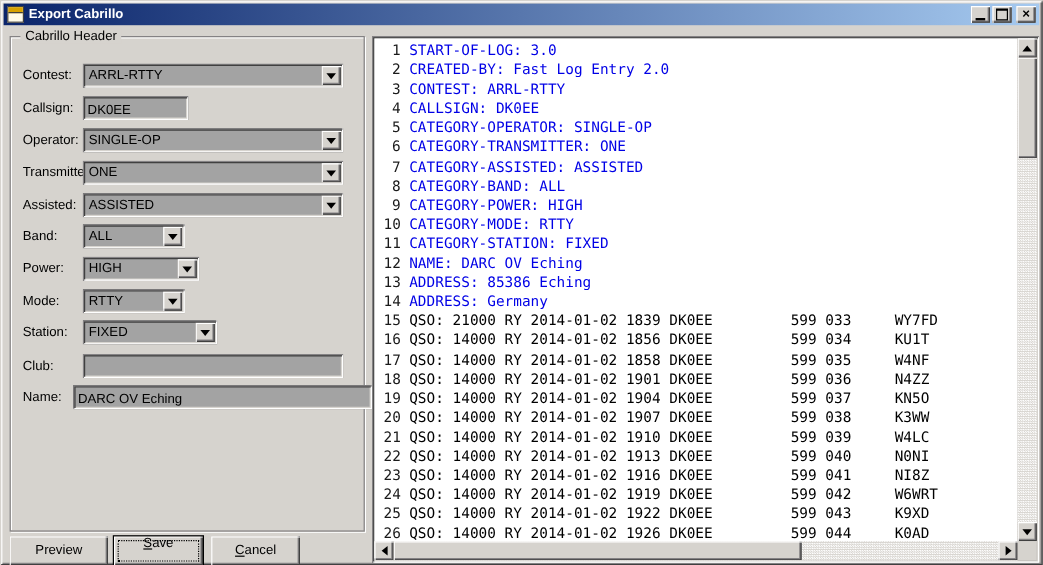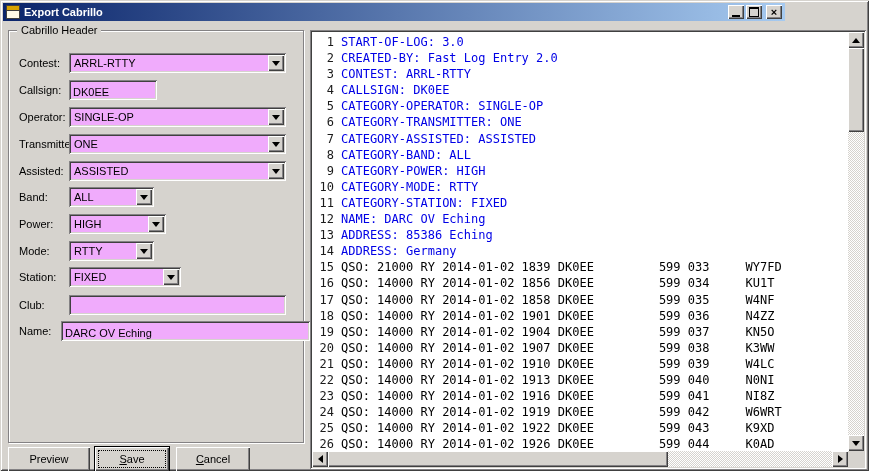--- a/index.html
+++ b/index.html
@@ -3,60 +3,60 @@
 <meta charset="utf-8">
 <style>
   html,body{margin:0;padding:0;background:#9a9a9a;}
   .window{
     position:relative;width:869px;height:471px;background:#d6d3ce;overflow:hidden;
     box-shadow: inset 1px 1px 0 #d6d3ce, inset -1px -1px 0 #404040,
                 inset 2px 2px 0 #ffffff, inset -2px -2px 0 #848284;
     font-family:"Liberation Sans",sans-serif;font-size:11px;color:#000;
   }
   
-  .titlebar{position:absolute;left:3px;top:3px;width:782px;height:18px;
+  .titlebar{position:absolute;left:3px;top:3px;width:863px;height:18px;
     background:linear-gradient(90deg,#0a246a,#a6caf0);
     display:flex;align-items:center;padding:0 2px;box-sizing:border-box;}
   .app-icon{width:14px;height:14px;background:#fffbe8;border:1px solid #404040;box-sizing:border-box;margin-left:1px;}
   .app-icon i{display:block;height:4px;background:#d8a200;border-bottom:1px solid #404040;}
   .title-text{color:#fff;font-weight:bold;font-size:11px;margin-left:4px;flex:1;white-space:nowrap;}
   .win-btns{display:flex;gap:2px;margin-right:1px;}
   .raised{background:#d6d3ce;
     box-shadow: inset 1px 1px 0 #fff, inset -1px -1px 0 #404040, inset -2px -2px 0 #848284;}
   .wbtn{width:16px;height:14px;display:flex;align-items:center;justify-content:center;
     font-size:11px;font-weight:bold;line-height:1;color:#000;}
   .wbtn.close{margin-left:2px;}
   .glyph-min{width:8px;height:2px;background:#000;margin-top:7px;}
   .glyph-max{width:8px;height:7px;border:1px solid #000;border-top:2px solid #000;}
   
   .groupbox{position:absolute;left:8px;top:30px;width:296px;height:413px;
     border:1px solid #848284;box-shadow:1px 1px 0 #fff, inset 1px 1px 0 #fff;box-sizing:border-box;}
   .gtitle{position:absolute;top:-7px;left:8px;background:#d6d3ce;padding:0 4px;font-size:11px;}
   .frow{position:absolute;left:0;right:0;height:20px;}
   .flabel{position:absolute;left:10px;top:4px;text-align:center;}
-  .sunken{background:#f0abfc;
+  .sunken{background:#a3a3a3;
     box-shadow: inset 1px 1px 0 #848284, inset -1px -1px 0 #fff,
                 inset 2px 2px 0 #404040, inset -2px -2px 0 #d6d3ce;}
   .tbox{position:absolute;top:0;height:20px;border:none;outline:none;box-sizing:border-box;
     padding:3px 4px 0 4px;font-family:"Liberation Sans",sans-serif;font-size:11px;color:#000;}
   textarea.tbox{resize:none;overflow:hidden;line-height:13px;padding-top:3px;}
   .combo{position:absolute;top:0;height:20px;box-sizing:border-box;}
   .cval{position:absolute;left:5px;top:4px;white-space:nowrap;}
   .cbtn{position:absolute;right:2px;top:2px;width:16px;height:16px;
     display:flex;align-items:center;justify-content:center;}
   
   .tri-down{width:0;height:0;border-left:4px solid transparent;border-right:4px solid transparent;border-top:5px solid #000;}
   .tri-up{width:0;height:0;border-left:4px solid transparent;border-right:4px solid transparent;border-bottom:5px solid #000;}
   .tri-left{width:0;height:0;border-top:4px solid transparent;border-bottom:4px solid transparent;border-right:5px solid #000;}
   .tri-right{width:0;height:0;border-top:4px solid transparent;border-bottom:4px solid transparent;border-left:5px solid #000;}
   
   .btn{position:absolute;top:447px;height:22px;border:none;padding:12px;
     font-family:"Liberation Sans",sans-serif;font-size:11px;color:#000;
     display:flex;align-items:center;justify-content:center;cursor:default;}
-  .btn.default{outline:1px solid #000;}
+  .btn.default{outline:1px solid #000;align-items:flex-end;}
   .btn.default::after{content:"";position:absolute;left:3px;top:3px;right:3px;bottom:3px;
     border:1px dotted #000;pointer-events:none;}
   .btn-label{display:block;}
   .u-first .btn-label::first-letter{text-decoration:underline;}
   
   .logpanel{position:absolute;left:310px;top:30px;width:556px;height:439px;box-sizing:border-box;}
   .logcontent{position:absolute;left:2px;top:2px;right:18px;bottom:18px;overflow:hidden;
     background:#fff;padding-top:2px;}
   .logline{height:16.1px;white-space:pre;font-family:"DejaVu Sans Mono",monospace;
     font-size:12px;line-height:16.1px;}

